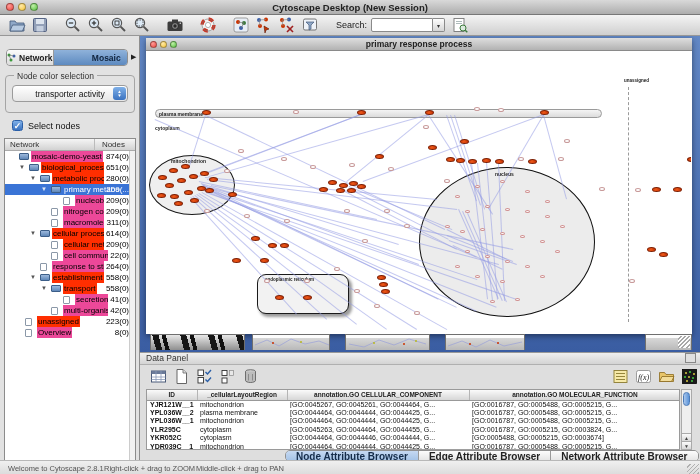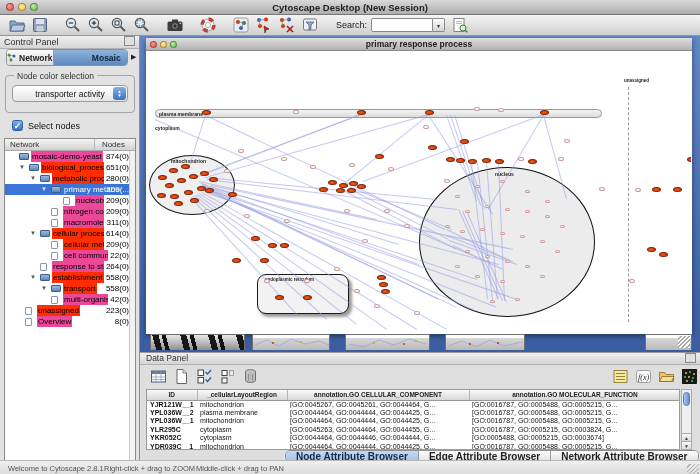--- a/index.html
+++ b/index.html
@@ -286,24 +286,20 @@
     <svg class="tbicon" viewBox="0 0 18 18">
         <rect x="3" y="2.5" width="10" height="13" fill="#fff" stroke="#777" stroke-width="0.9"></rect>
         <line x1="5" y1="5.5" x2="11" y2="5.5" stroke="#9aa" stroke-width="0.8"></line>
         <line x1="5" y1="7.5" x2="11" y2="7.5" stroke="#9aa" stroke-width="0.8"></line>
         <circle cx="12" cy="12" r="3" fill="#dceadf" stroke="#3a7a3a" stroke-width="1"></circle>
         <line x1="14.2" y1="14.2" x2="16.3" y2="16.3" stroke="#3a7a3a" stroke-width="1.4"></line>
       </svg>
   </div>
 
   <div class="cpanel">
-    <div class="cpanel-h">
-      <span>Control Panel</span>
-      <span class="floatico"></span>
-    </div>
     <div class="cptabs">
       <div class="cptab">
         <svg width="9" height="9" viewBox="0 0 9 9">
             <circle cx="2" cy="2" r="1.5" fill="#3a9a3a"></circle>
             <circle cx="7" cy="3" r="1.5" fill="#3a5fa8"></circle>
             <circle cx="4" cy="7" r="1.5" fill="#3a9a3a"></circle>
             <line x1="2" y1="2" x2="7" y2="3" stroke="#666" stroke-width="0.6"></line>
             <line x1="2" y1="2" x2="4" y2="7" stroke="#666" stroke-width="0.6"></line>
           </svg>
         <span>Network</span>
@@ -399,20 +395,25 @@
             <span class="tri" style="left:25px">▼</span>
             <span class="ficon" style="left:35px"></span>
             <span class="tlabel red" style="left:47px">establishment of lo</span>
             <span class="tcount">558(0)</span>
           </div>
           <div class="trow">
             <span class="tri" style="left:36px">▼</span>
             <span class="ficon" style="left:46px"></span>
             <span class="tlabel red" style="left:58px">transport</span>
             <span class="tcount">558(0)</span>
+          </div>
+          <div class="trow">
+            <span class="dicon" style="left:58px"></span>
+            <span class="tlabel green" style="left:70px">secretion</span>
+            <span class="tcount">41(0)</span>
           </div>
           <div class="trow">
             <span class="dicon" style="left:46px"></span>
             <span class="tlabel green" style="left:58px">multi-organism pro</span>
             <span class="tcount">42(0)</span>
           </div>
           <div class="trow">
             <span class="dicon" style="left:20px"></span>
             <span class="tlabel red" style="left:32px">unassigned</span>
             <span class="tcount">223(0)</span>

